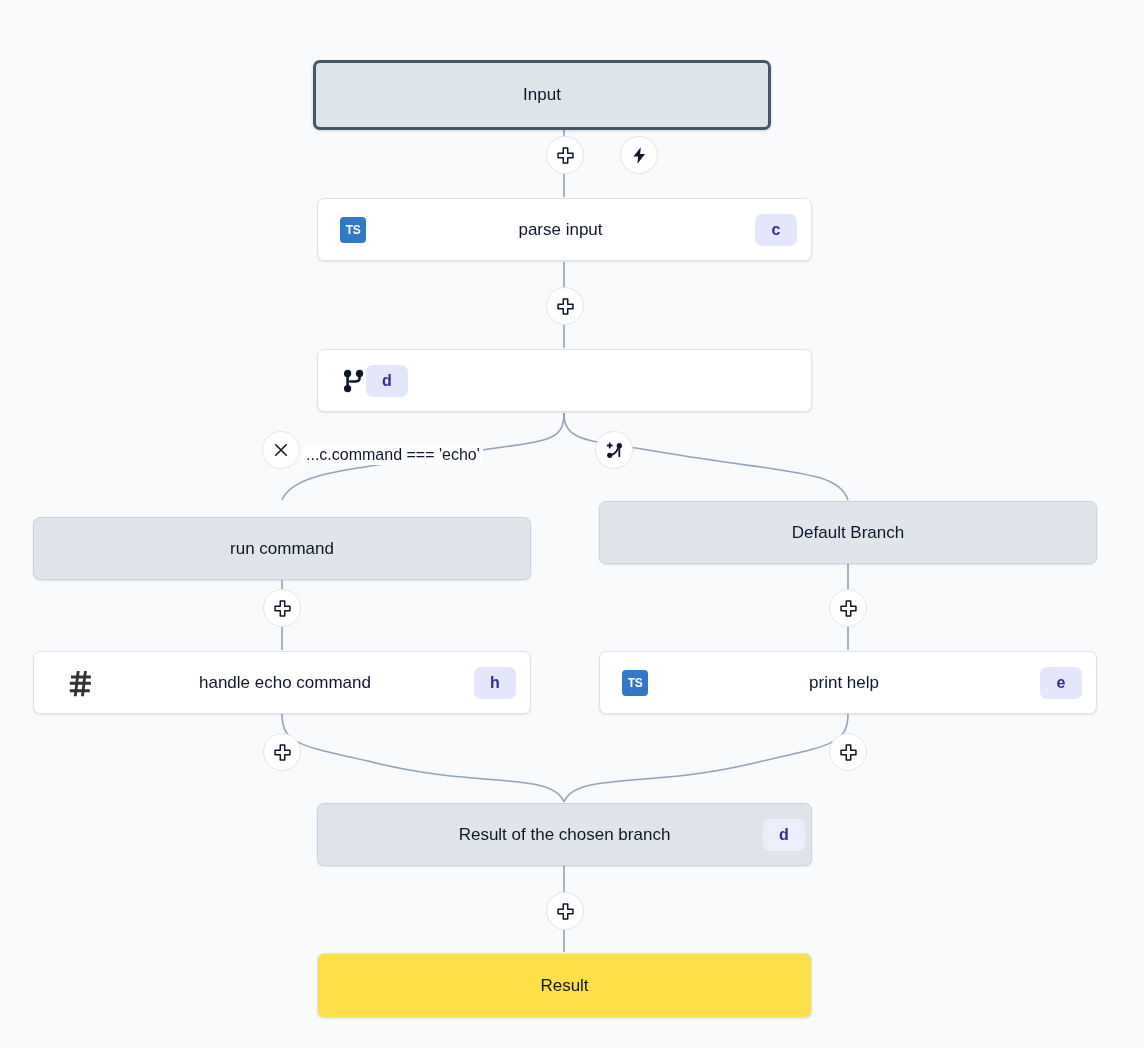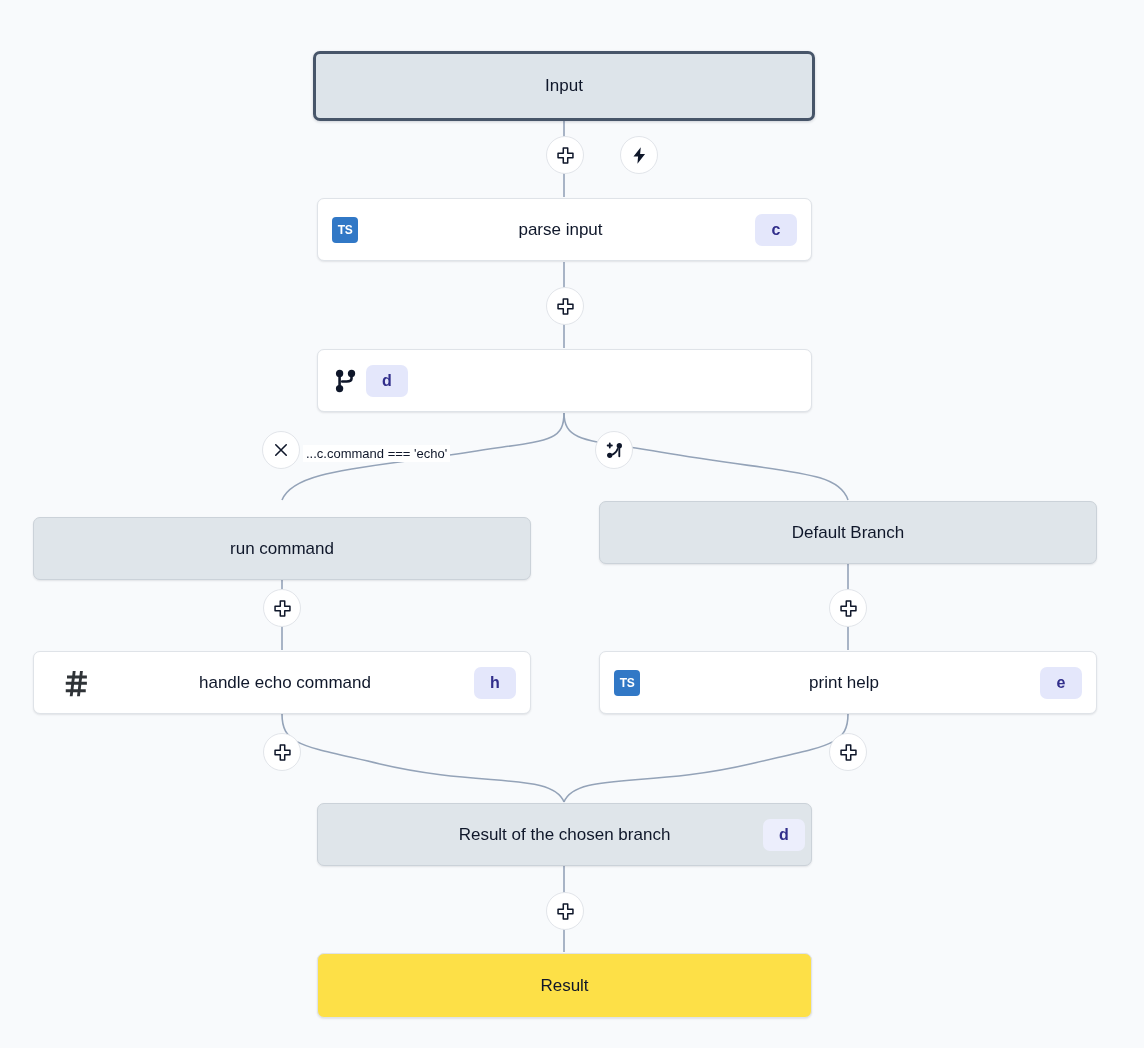--- a/index.html
+++ b/index.html
@@ -67,21 +67,21 @@
   .node.result-virtual {
     background: #fde047;
     border: 1px solid #dfe3e8;
     box-shadow: 0 1px 2px rgba(15,23,42,.10);
   }
 
   
   .node-icon {
     flex: 0 0 auto;
     width: 34px; height: 34px;
-    display: flex; align-items: center; justify-content: flex-start;
+    display: flex; align-items: center; justify-content: flex-end;
   }
   .ts-icon {
     width: 26px; height: 26px;
     border-radius: 4px;
     background: #3178c6;
     color: #ffffff;
     font-size: 12px;
     font-weight: bold;
     display: flex; align-items: center; justify-content: center;
     letter-spacing: -0.3px;
@@ -111,21 +111,21 @@
     z-index: 6;
     cursor: pointer;
   }
   .handle svg { display: block; }
 
   
   .cond-label {
     position: absolute;
     background: #ffffff;
     color: #0f172a;
-    font-size: 13px;
+    font-size: 16px;
     white-space: nowrap;
     padding: 1px 3px;
     z-index: 5;
   }
 </style>
 </head>
 <body style="background: rgb(248, 250, 252);">
 
 <div id="canvas">
 
@@ -145,21 +145,21 @@
       <path d="M848,564 L848,650"></path>
 
       <path d="M282,714 C282,746 304,746 380,764 C482,788 552,772 564,802"></path>
 
       <path d="M848,714 C848,746 826,746 750,764 C648,788 576,772 564,802"></path>
 
       <path d="M564,866 L564,952"></path>
     </g>
   </svg>
 
-  <div class="node primary" style="left:313px; top:51px; width:502px; height:70px;">
+  <div class="node primary" style="left:313px; top:60px; width:458px; height:70px;">
     <span class="badge-spacer"></span>
     <span class="label">Input</span>
     <span class="badge-spacer"></span>
   </div>
 
   <div class="node step" style="left:317px; top:198px; width:495px; height:63px;">
     <span class="node-icon">
       <span class="ts-icon">TS</span>
     </span>
     <span class="label">parse input</span>

